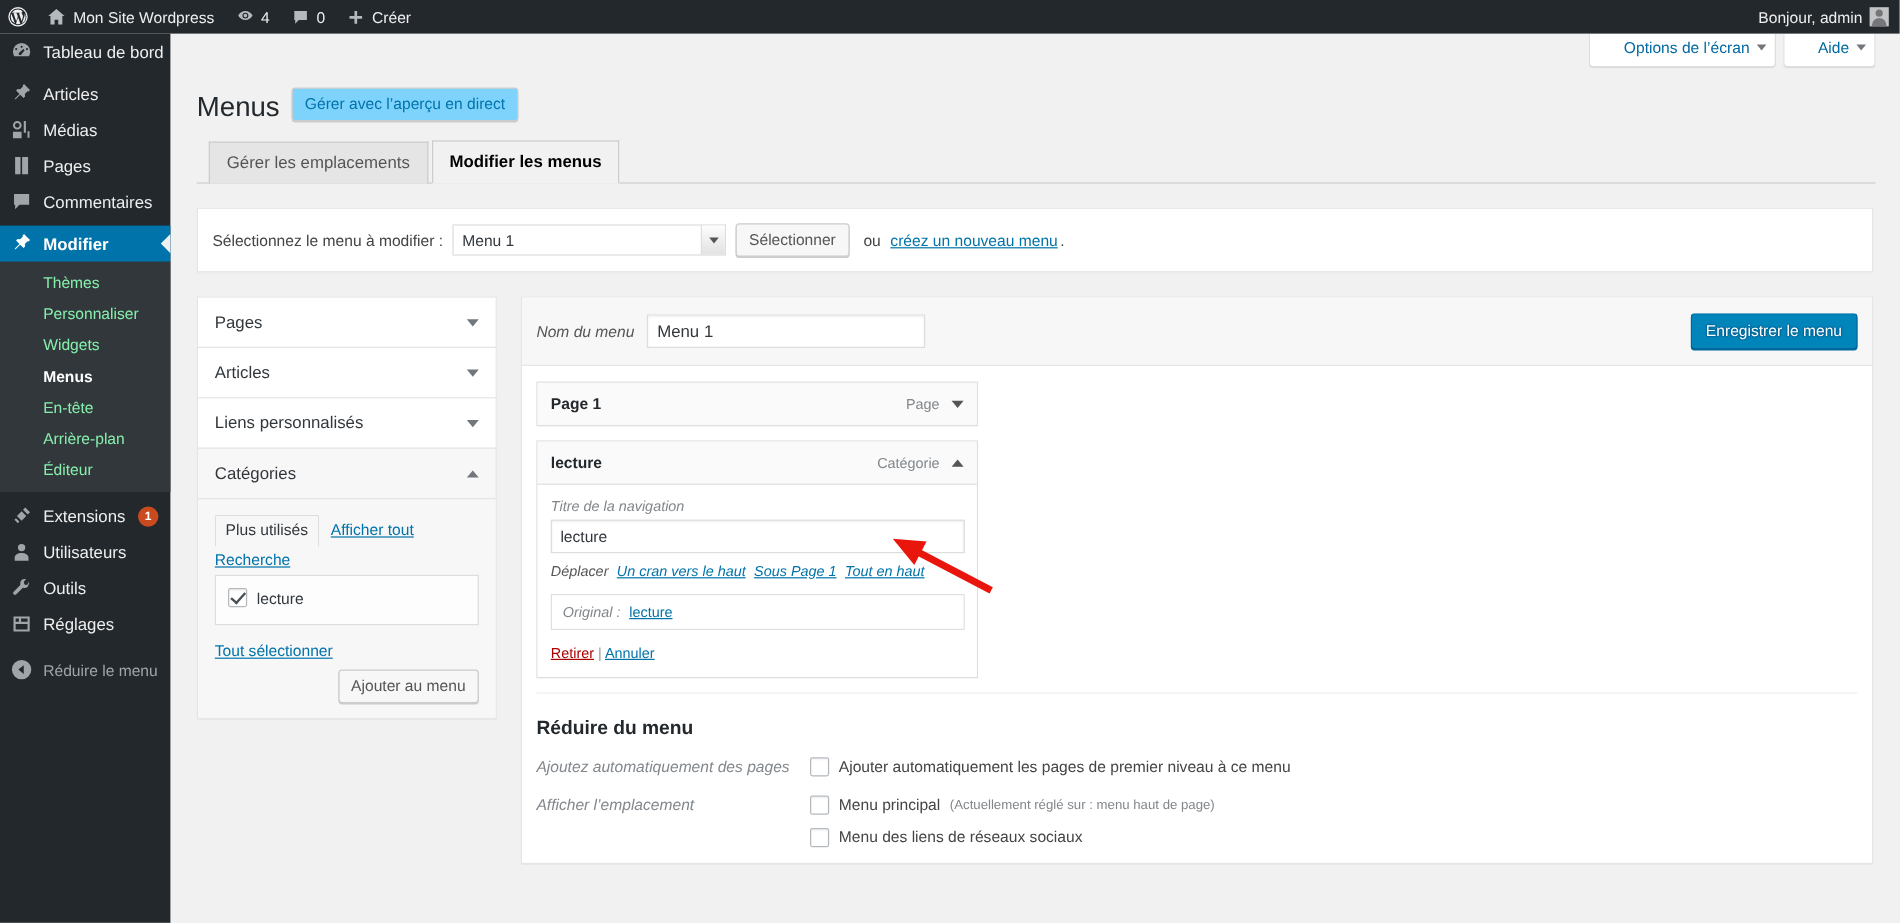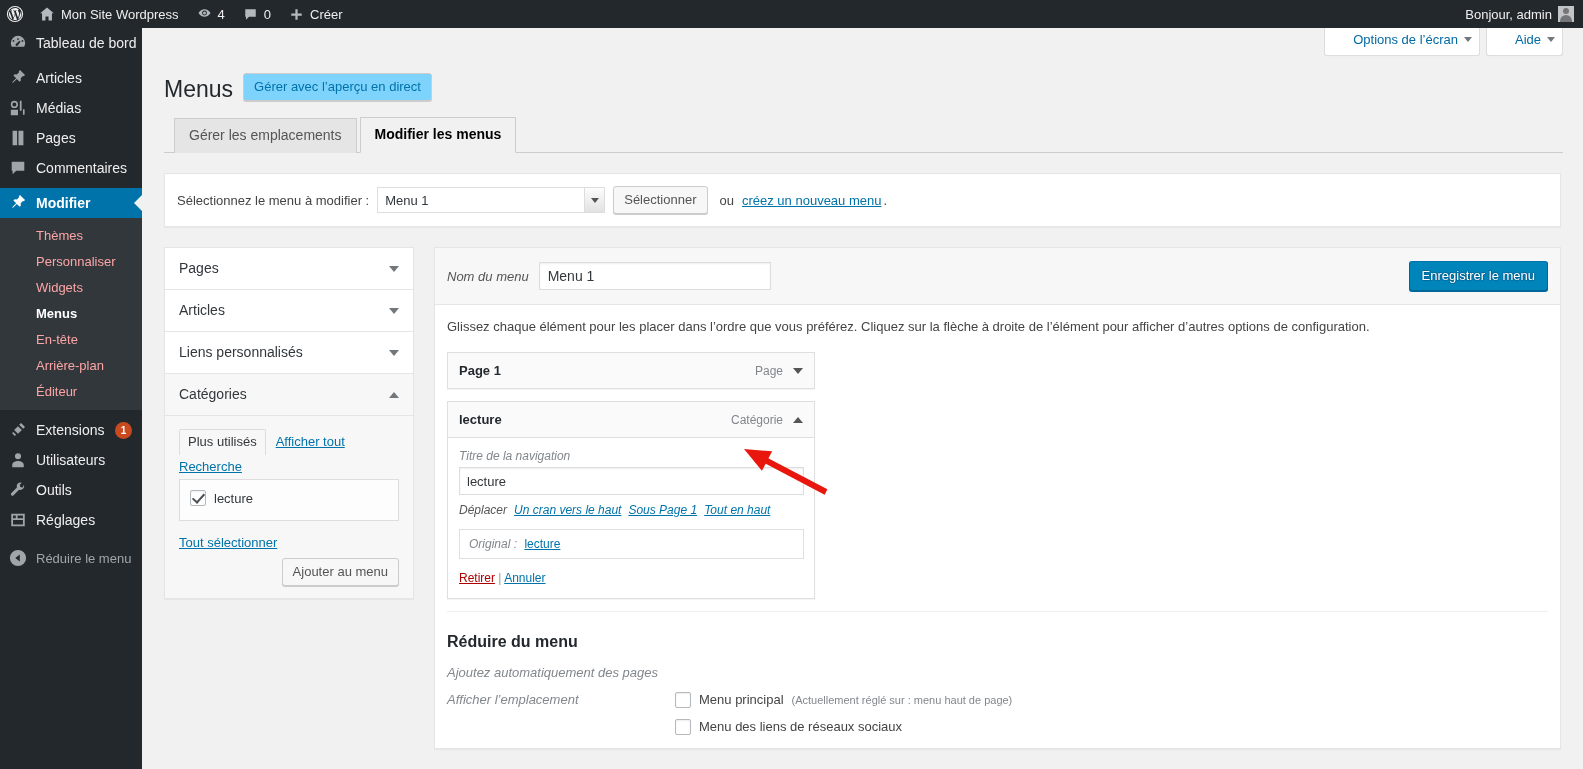--- a/index.html
+++ b/index.html
@@ -88,21 +88,21 @@
     margin-top: -8px;
     border-style: solid;
     border-width: 8px 8px 8px 0;
     border-color: transparent #f1f1f1 transparent transparent;
   }
   .menu-sep { height: 5px; }
   .submenu { background: #32373c; padding: 5px 0 5px 0; }
   .submenu a {
     display: block;
     padding: 5px 0 5px 36px;
-    color: #fca5a5;
+    color: #86efac;
     text-decoration: none;
     font-size: 13px;
     line-height: 16px;
   }
   .submenu a.current { color: #fff; font-weight: 600; }
   .awn {
     display: inline-block;
     min-width: 17px; height: 17px;
     border-radius: 10px;
     background: #ca4a1f;
@@ -792,21 +792,20 @@
 
           <div class="menu-edit-header">
             <div class="menu-name-row">
               <span class="menu-name-label">Nom du menu</span>
               <input class="menu-name-field" type="text" value="Menu 1" style="">
             </div>
             <button class="button button-primary">Enregistrer le menu</button>
           </div>
 
           <div class="menu-edit-body">
-            <p class="sect-desc">Glissez chaque élément pour les placer dans l’ordre que vous préférez. Cliquez sur la flèche à droite de l’élément pour afficher d’autres options de configuration.</p>
 
             <div class="menu-item-row">
               <div class="mi-handle">
                 <span class="mi-title">Page 1</span>
                 <span class="mi-right">
                   <span class="mi-type">Page</span>
                   <i class="mi-toggle"></i>
                 </span>
               </div>
             </div>
@@ -841,20 +840,26 @@
                   <a class="cancel">Annuler</a>
                 </div>
               </div>
             </div>
 
             <div class="menu-settings">
               <h3 class="sect-title">Réduire du menu</h3>
 
               <div class="ms-row">
                 <div class="ms-label">Ajoutez automatiquement des pages</div>
+                <div class="ms-fields">
+                  <label class="ms-opt">
+                    <input type="checkbox" class="wp-check" style="">
+                    <span>Ajouter automatiquement les pages de premier niveau à ce menu</span>
+                  </label>
+                </div>
               </div>
 
               <div class="ms-row">
                 <div class="ms-label">Afficher l’emplacement</div>
                 <div class="ms-fields">
                   <label class="ms-opt">
                     <input type="checkbox" class="wp-check" style="">
                     <span>Menu principal</span>
                     <span class="sub">(Actuellement réglé sur : menu haut de page)</span>
                   </label>

